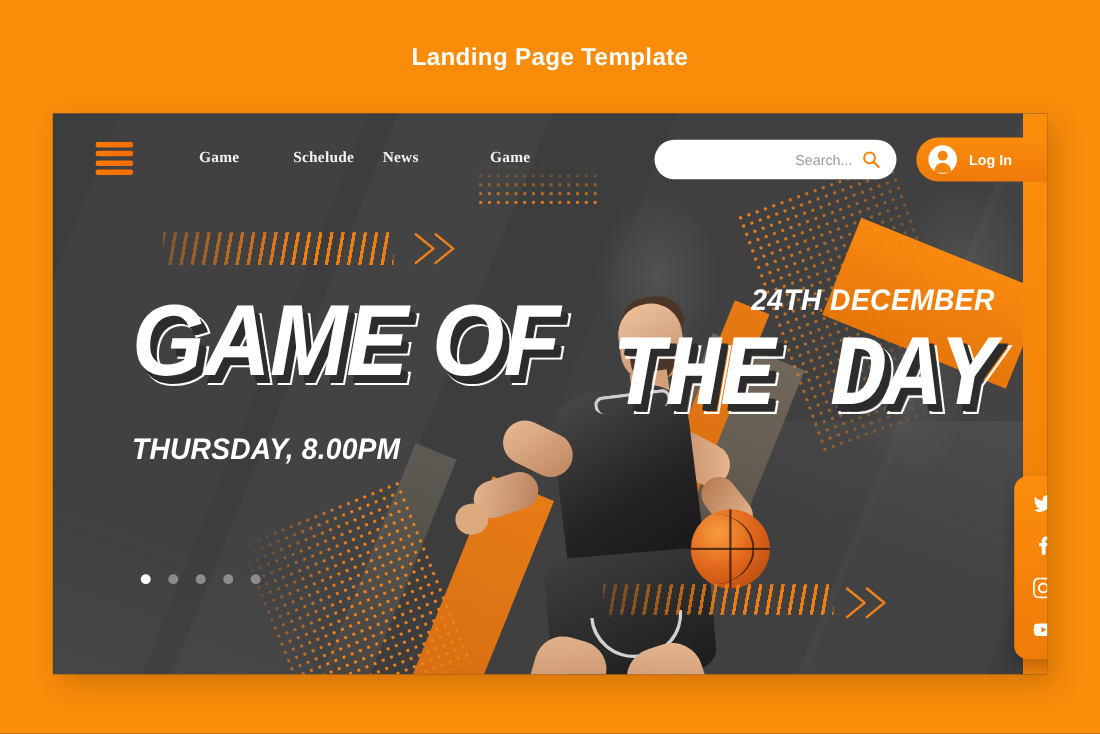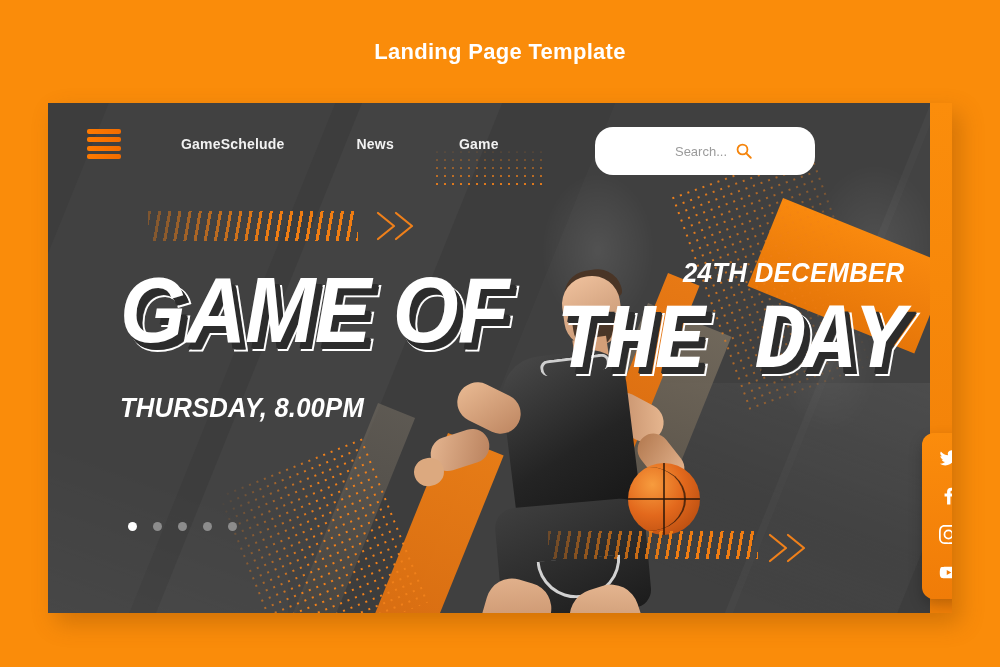--- a/index.html
+++ b/index.html
@@ -69,28 +69,28 @@
   .edge-strip{position:absolute; right:0; top:0; width:22px; height:510px;
     background:linear-gradient(180deg,#fb8d0b,#f07f08);}
 
   
   .nav{position:absolute; left:0; top:0; width:904px; height:82px;
        display:flex; align-items:center; z-index:30;}
   .burger{margin-left:39px; width:34px; height:30px;
           display:flex; flex-direction:column; justify-content:space-between; cursor:pointer;}
   .burger i{display:block; height:5px; border-radius:2px;
             background:linear-gradient(90deg,#ff7a00,#f26c00);}
-  .nav-links{display:flex; align-items:flex-end; margin-left:40px;}
+  .nav-links{display:flex; align-items:flex-end; margin-left:40px;font-family:Liberation Serif, serif;}
   .nav-link{color:#f2f2f2; font-size:14px; font-weight:bold; letter-spacing:.2px;
             text-decoration:none; cursor:pointer; white-space:nowrap;}
-  .nl0{margin-left:20px;} .nl1{} .nl2{margin-left:72px;} .nl3{margin-left:65px;}
-
-  .search-wrap{position:absolute; left:547px; top:24px; width:220px; height:48px;
+  .nl0{margin-left:20px;} .nl1{margin-left:49px;} .nl2{margin-left:26px;} .nl3{margin-left:65px;}
+
+  .search-wrap{position:absolute; left:547px; top:24px; width:220px; height:36px;
     background:#ffffff; border-radius:18px; display:flex; align-items:center;
-    padding-right:14px;}
+    justify-content:flex-end; padding-right:14px;}
   .search-input{border:0; outline:0; background:transparent; text-align:right;
     font-family:"Liberation Sans",sans-serif; font-size:13px; color:#8a8a8a;
     width:140px; padding-right:8px;}
   .search-input::placeholder{color:#9b9b9b;}
   .search-icon{width:18px; height:18px; flex:none;}
 
   .login-btn{position:absolute; left:785px; top:22px; height:40px; width:119px;
     background:linear-gradient(180deg,#fb8c0c,#ef7a08);
     border-radius:20px 0 0 20px; display:flex; align-items:center; cursor:pointer;}
   .login-avatar{width:26px;height:26px;border-radius:50%;background:#fff;
@@ -286,20 +286,24 @@
     </div>
 
     <div class="search-wrap">
       <input class="search-input" type="text" placeholder="Search..." style="">
       <svg class="search-icon" viewBox="0 0 24 24">
         <circle cx="10" cy="10" r="6.6" fill="none" stroke="#f5840b" stroke-width="2.4"></circle>
         <line x1="14.8" y1="14.8" x2="21" y2="21" stroke="#f5840b" stroke-width="2.6" stroke-linecap="round"></line>
       </svg>
     </div>
 
+    <div class="login-btn">
+      <div class="login-avatar"></div>
+      <span class="login-label">Log In</span>
+    </div>
   </nav>
 
   <div class="athlete">
     <div class="ath a-armR"></div>
     <div class="ath a-foreR"></div>
     <div class="ath a-hair"></div>
     <div class="ath a-head"></div>
     <div class="ath a-beard"></div>
     <div class="ath a-neck"></div>
     <div class="ath a-torso"></div>

